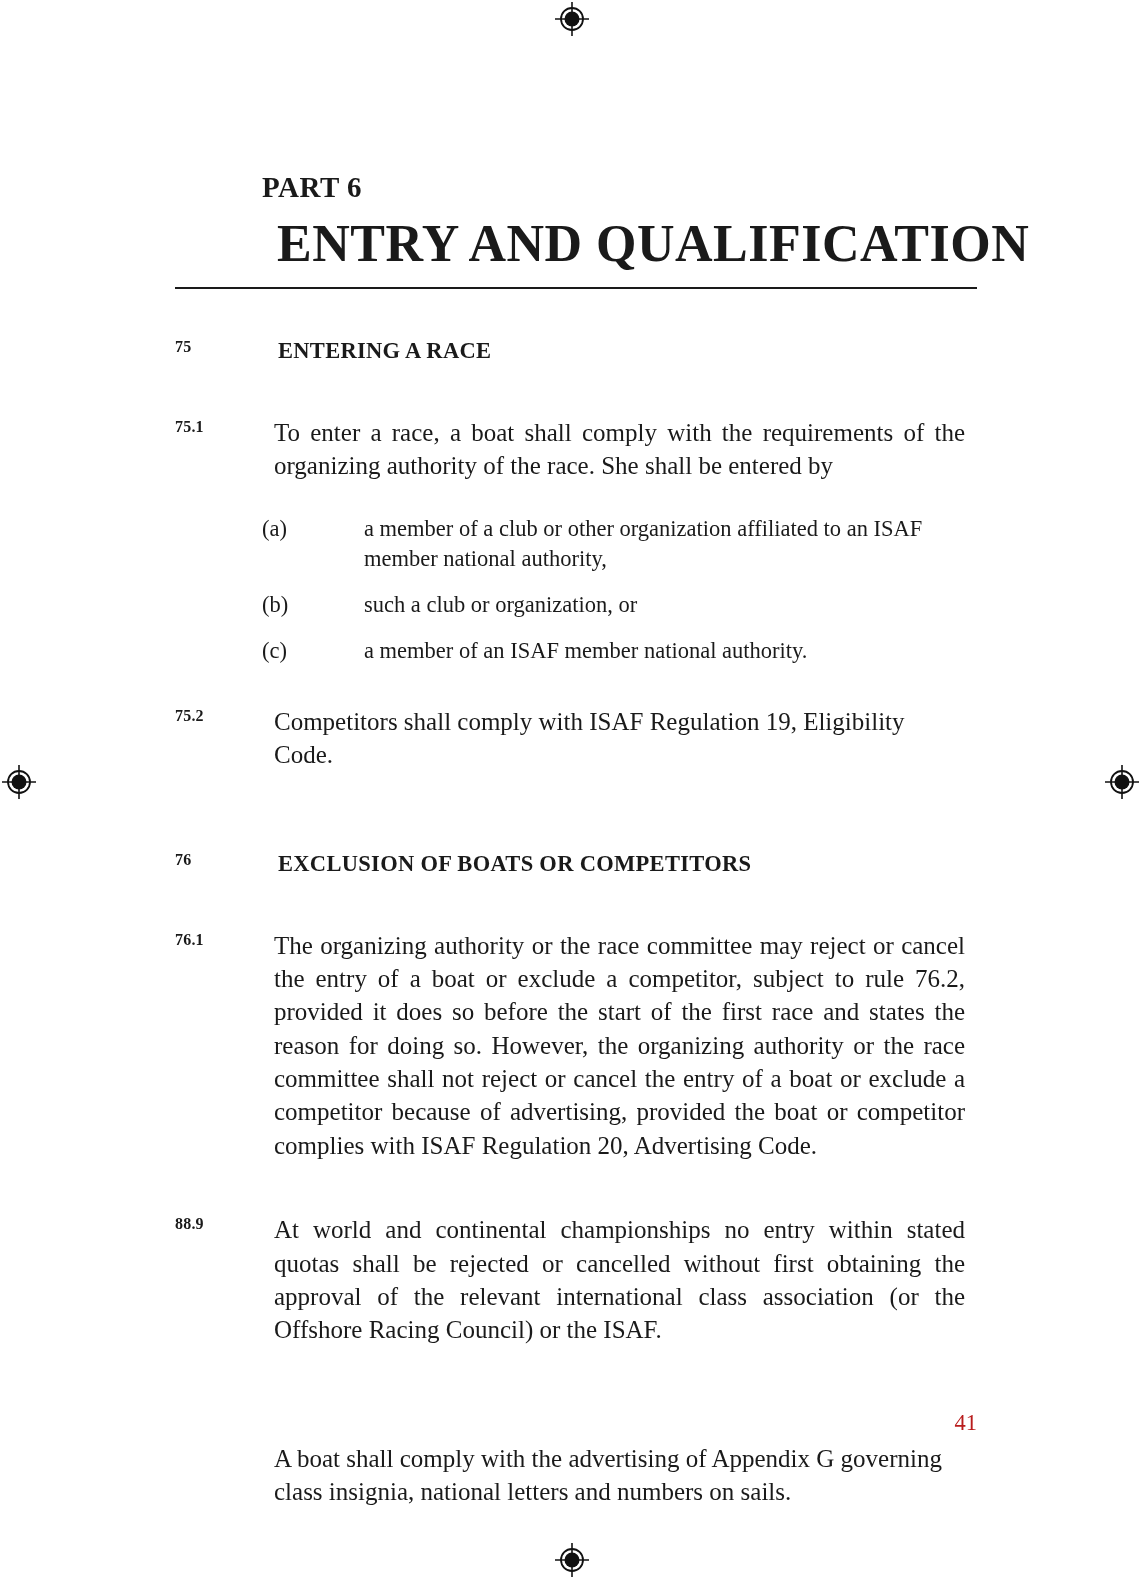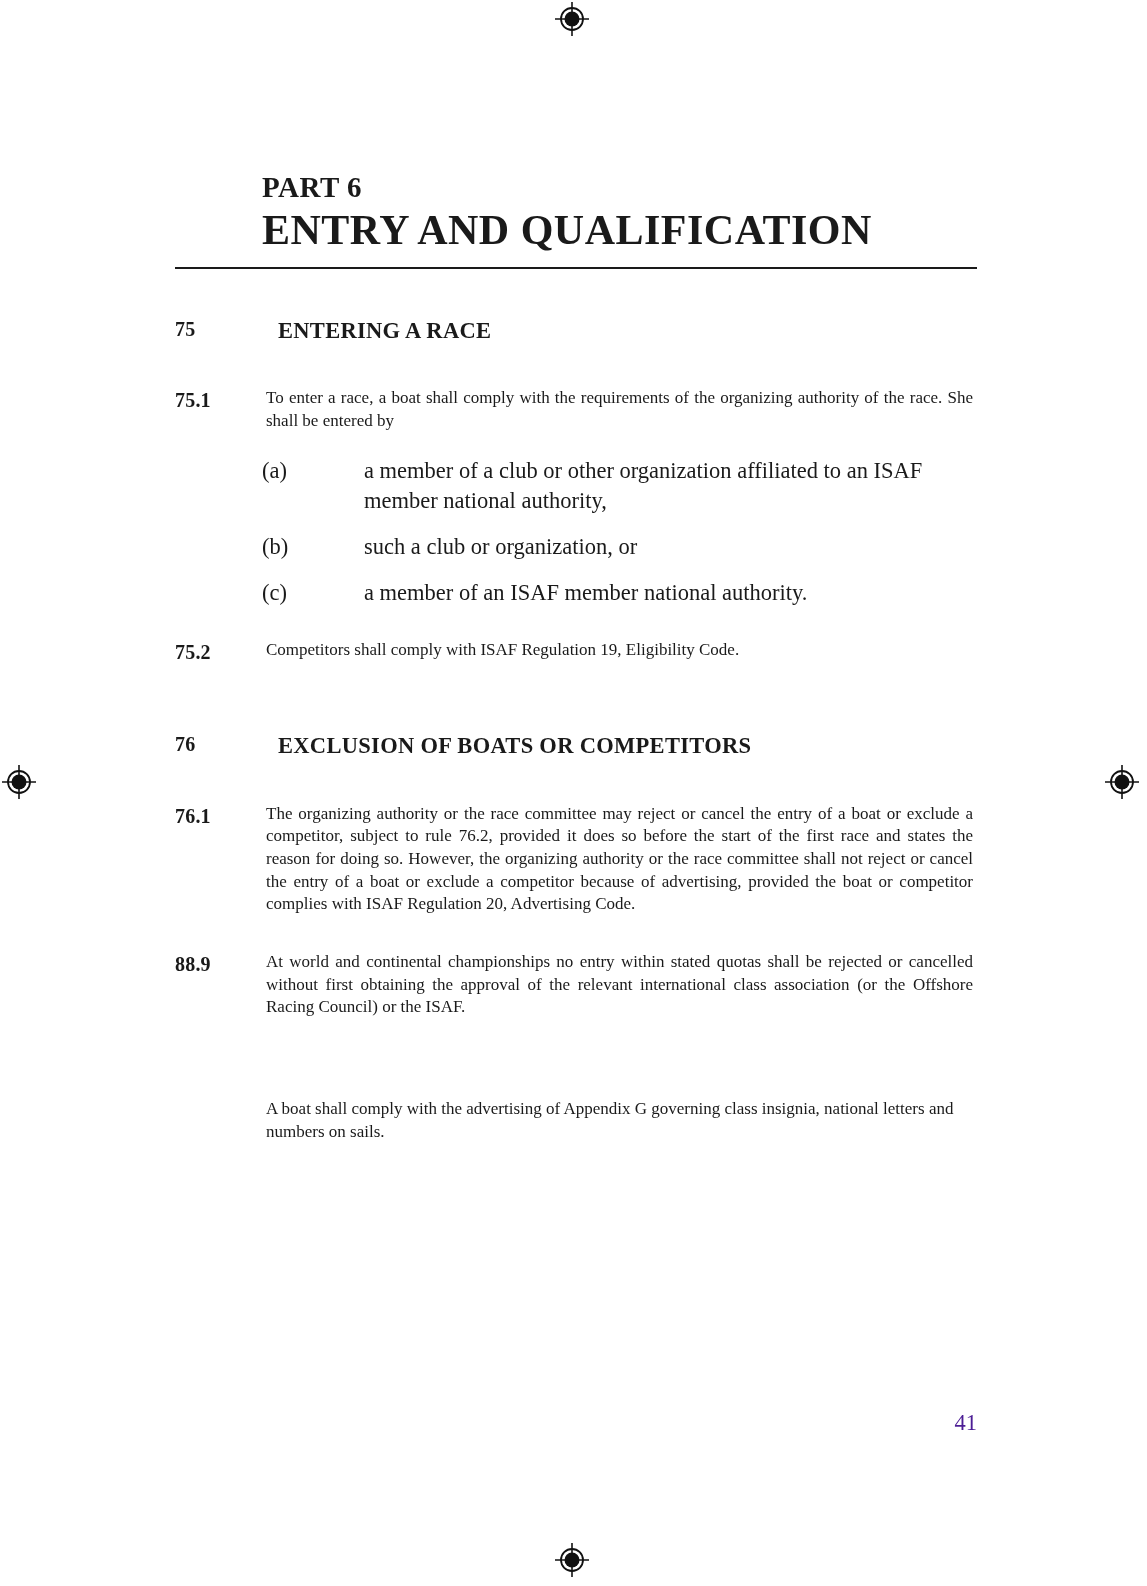--- a/index.html
+++ b/index.html
@@ -51,24 +51,24 @@
     padding-left: 87px;
   }
   .part-label {
     font-weight: bold;
     font-size: 29px;
     letter-spacing: 0.5px;
     line-height: 1.05;
     margin: 0 0 6px 0;
   }
   .part-title {
-    font-size: 42px;
+    font-size: 52px;
     line-height: 1.05;
     letter-spacing: 0.5px;
-    margin: 0;
+    margin: 15px;
     white-space: nowrap;
   }
   .header-rule {
     margin-top: 14px;
     border: 0;
     border-top: 2px solid #1a1a1a;
     width: 802px;
   }
 
   
@@ -78,35 +78,35 @@
 
   .rule-block {
     position: relative;
     padding-left: 87px;
   }
   .rule-num {
     position: absolute;
     left: 0;
     top: 0;
     font-weight: bold;
-    font-size: 20px;
+    font-size: 16px;
     line-height: 1.33;
     letter-spacing: 0.2px;
   }
   .rule-heading {
     font-weight: bold;
     font-size: 22.5px;
     line-height: 1.33;
     letter-spacing: 0.3px;
     margin: 16px;
   }
   .rule-text {
-    font-size: 17px;
+    font-size: 25px;
     line-height: 1.335;
-    margin: 4px;
+    margin: 12px;
     text-align: justify;
     text-justify: inter-word;
     hyphens: none;
     font-family: Liberation Serif, serif;
   }
   .rule-text.ragged {
     text-align: left;
   }
 
   
@@ -141,21 +141,21 @@
 
   
   .page-number {
     position: absolute;
     left: 0;
     top: 1412px;
     width: 977px;
     text-align: right;
     font-size: 22.5px;
     line-height: 1;
-    color: #4c1d95;
+    color: #b91c1c;
   }
 </style>
 </head>
 <body>
 
 <div class="page">
 
   <svg class="reg-mark reg-top" viewBox="0 0 34 34">
     <line x1="17" y1="0" x2="17" y2="34" stroke="#111" stroke-width="1.6"></line>
     <line x1="0" y1="17" x2="34" y2="17" stroke="#111" stroke-width="1.6"></line>

